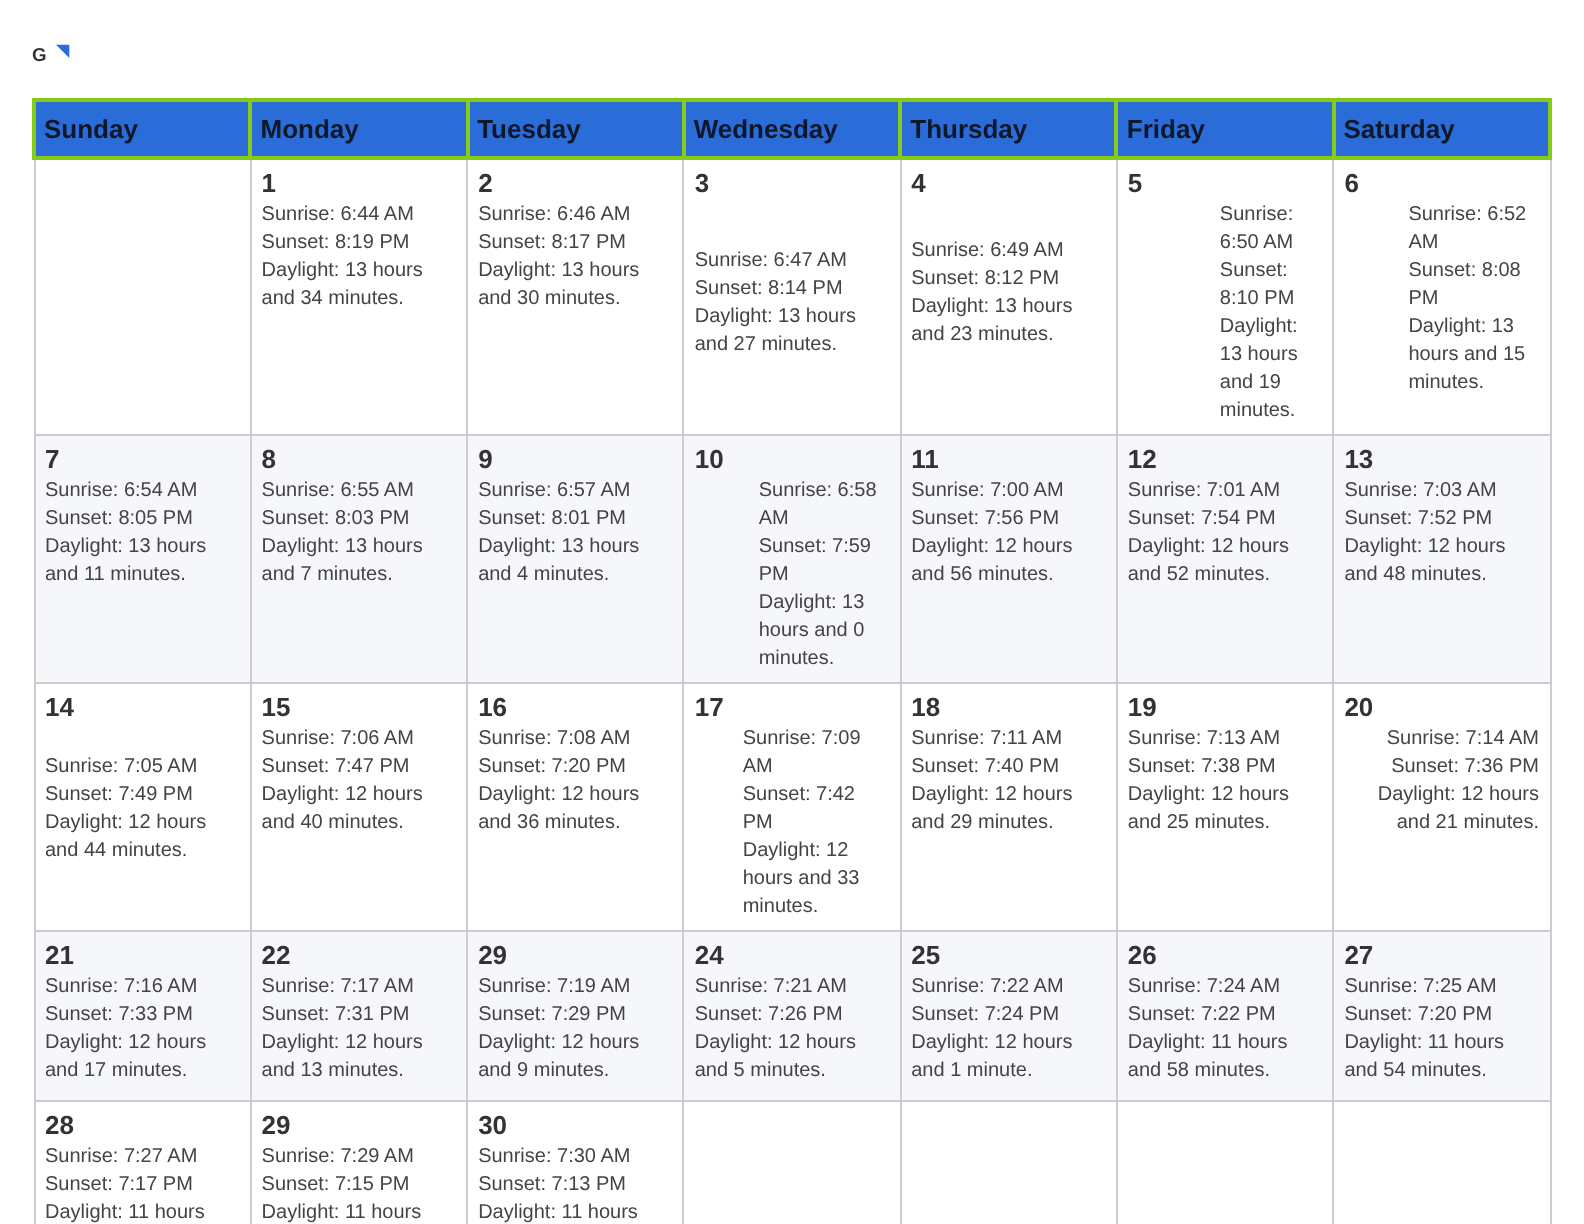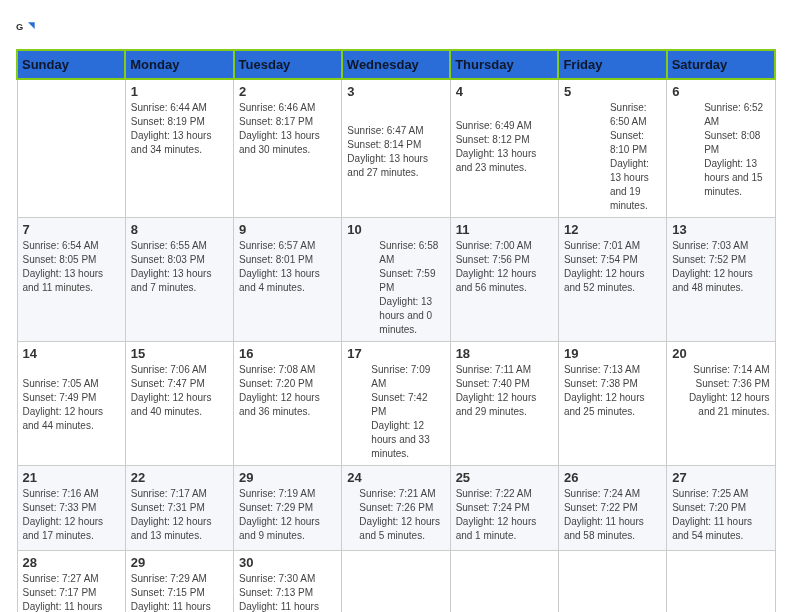--- a/index.html
+++ b/index.html
@@ -265,21 +265,21 @@
 Daylight: 12 hours and 13 minutes.</div>
         </td>
         <td>
           <span class="day-number">29</span>
           <div class="cell-text" style="white-space: pre-line;">Sunrise: 7:19 AM
 Sunset: 7:29 PM
 Daylight: 12 hours and 9 minutes.</div>
         </td>
         <td>
           <span class="day-number">24</span>
-          <div class="cell-text" style="white-space: pre-line; margin-left: 12px;">Sunrise: 7:21 AM
+          <div class="cell-text" style="white-space: pre-line;">Sunrise: 7:21 AM
 Sunset: 7:26 PM
 Daylight: 12 hours and 5 minutes.</div>
         </td>
         <td>
           <span class="day-number">25</span>
           <div class="cell-text" style="white-space: pre-line;">Sunrise: 7:22 AM
 Sunset: 7:24 PM
 Daylight: 12 hours and 1 minute.</div>
         </td>
         <td>

